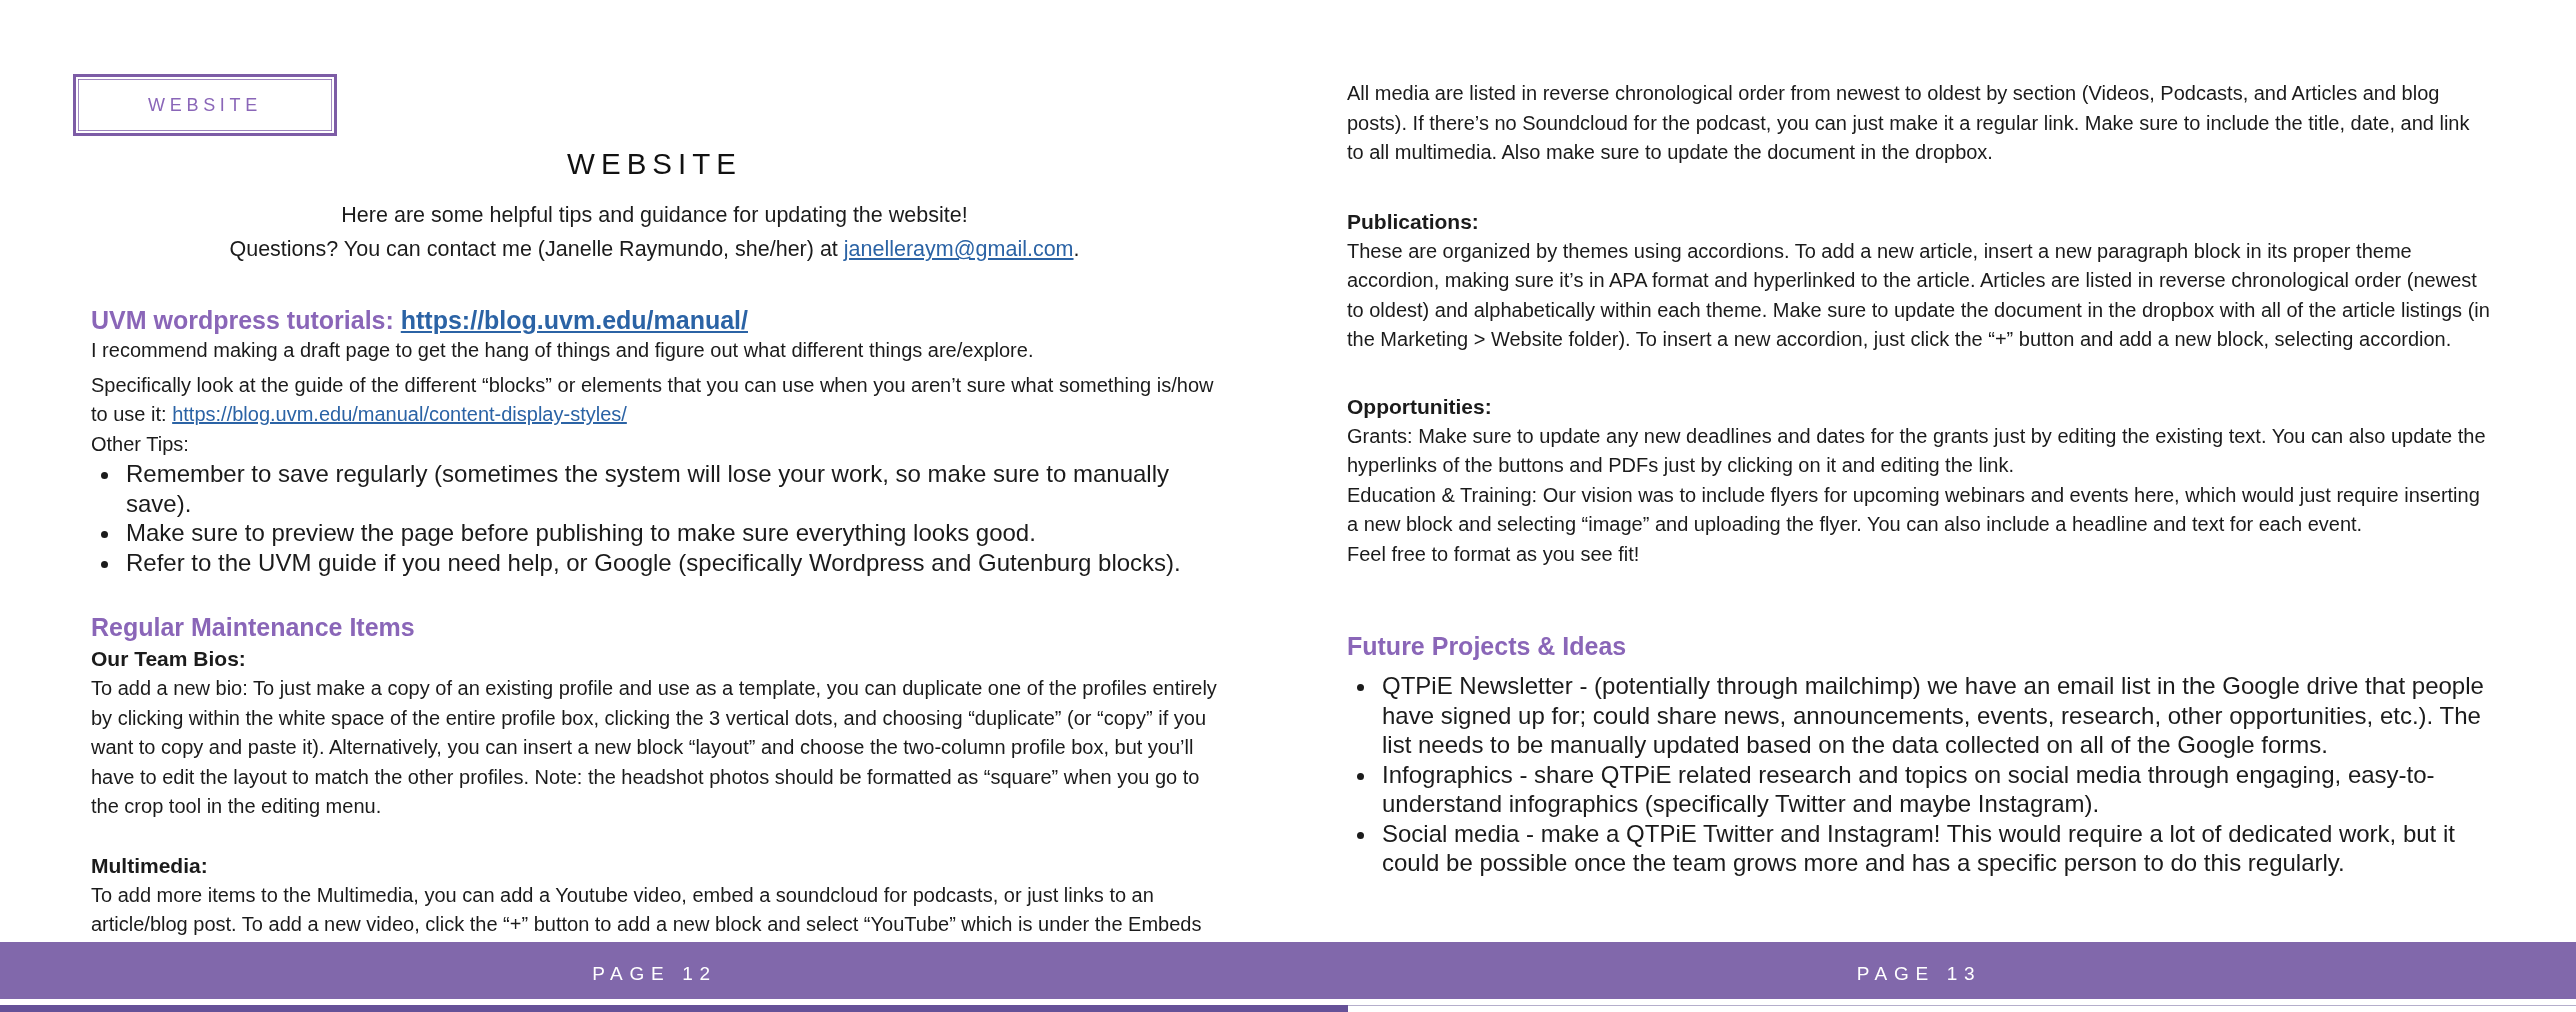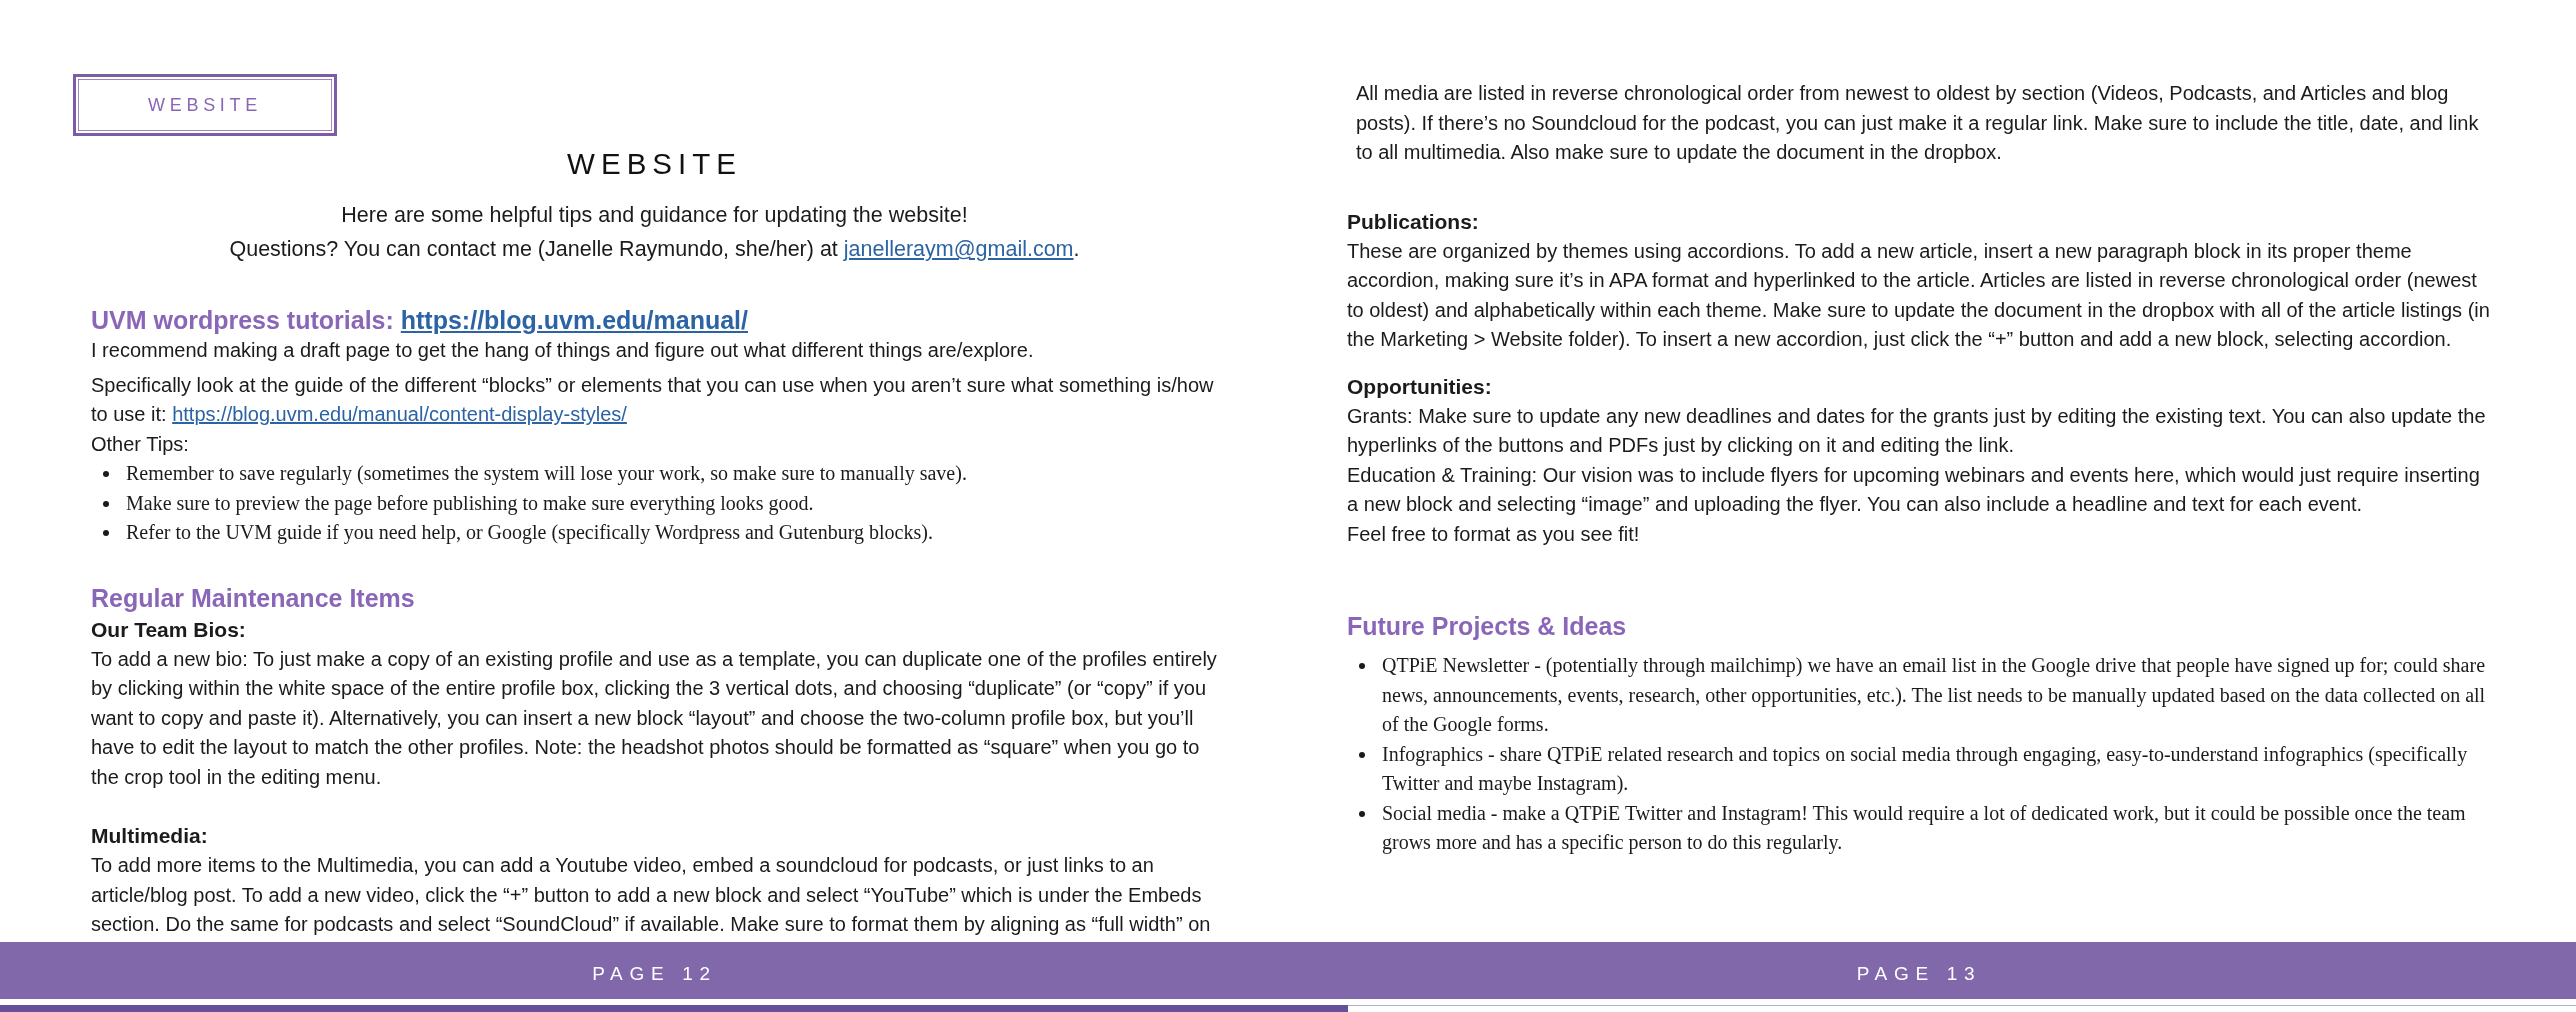--- a/index.html
+++ b/index.html
@@ -37,25 +37,25 @@
   .intro{margin-top:17.4px;text-align:center;font-size:21.5px;line-height:34px;}
   a.link{color:var(--link-blue);cursor:pointer;}
   .section-heading{
     color:var(--accent-purple);font-size:25px;font-weight:bold;line-height:31px;
   }
   .section-heading a.link{font-size:25px;font-weight:bold;}
   .mt-tutorials{margin-top:39px;}
   .body-text{font-size:20px;line-height:29.5px;}
   .mt-8{margin-top:5.4px;} .mt-14{margin-top:9.4px;}
   .mt-42{margin-top:28px;} .mt-52{margin-top:35px;}
-  .mt-56{margin-top:38px;} .mt-58{margin-top:16px;}
-  .mt-92{margin-top:62px;} .mt-118{margin-top:79px;margin-left:9px;}
+  .mt-56{margin-top:38px;} .mt-58{margin-top:36px;}
+  .mt-92{margin-top:62px;} .mt-118{margin-top:79px;}
   .bold-label{font-size:21px;font-weight:bold;line-height:31px;}
   ul.dot-list{list-style:disc;padding-left:31px;}
-  ul.dot-list li{font-size:20px;line-height:29.5px;padding-left:4px;font-family:Liberation Serif, serif;}
+  ul.dot-list li{font-size:24px;line-height:29.5px;padding-left:4px;}
 
   .footer-band{
     position:absolute;left:0;top:942px;width:2576px;height:57px;
     background:var(--footer-purple);
   }
   .footer-label{
     position:absolute;top:0;height:63px;display:flex;align-items:center;justify-content:center;
     color:#ffffff;font-size:19px;letter-spacing:6.7px;font-weight:500;
   }
   .footer-label.left{left:91px;width:1127px;}

